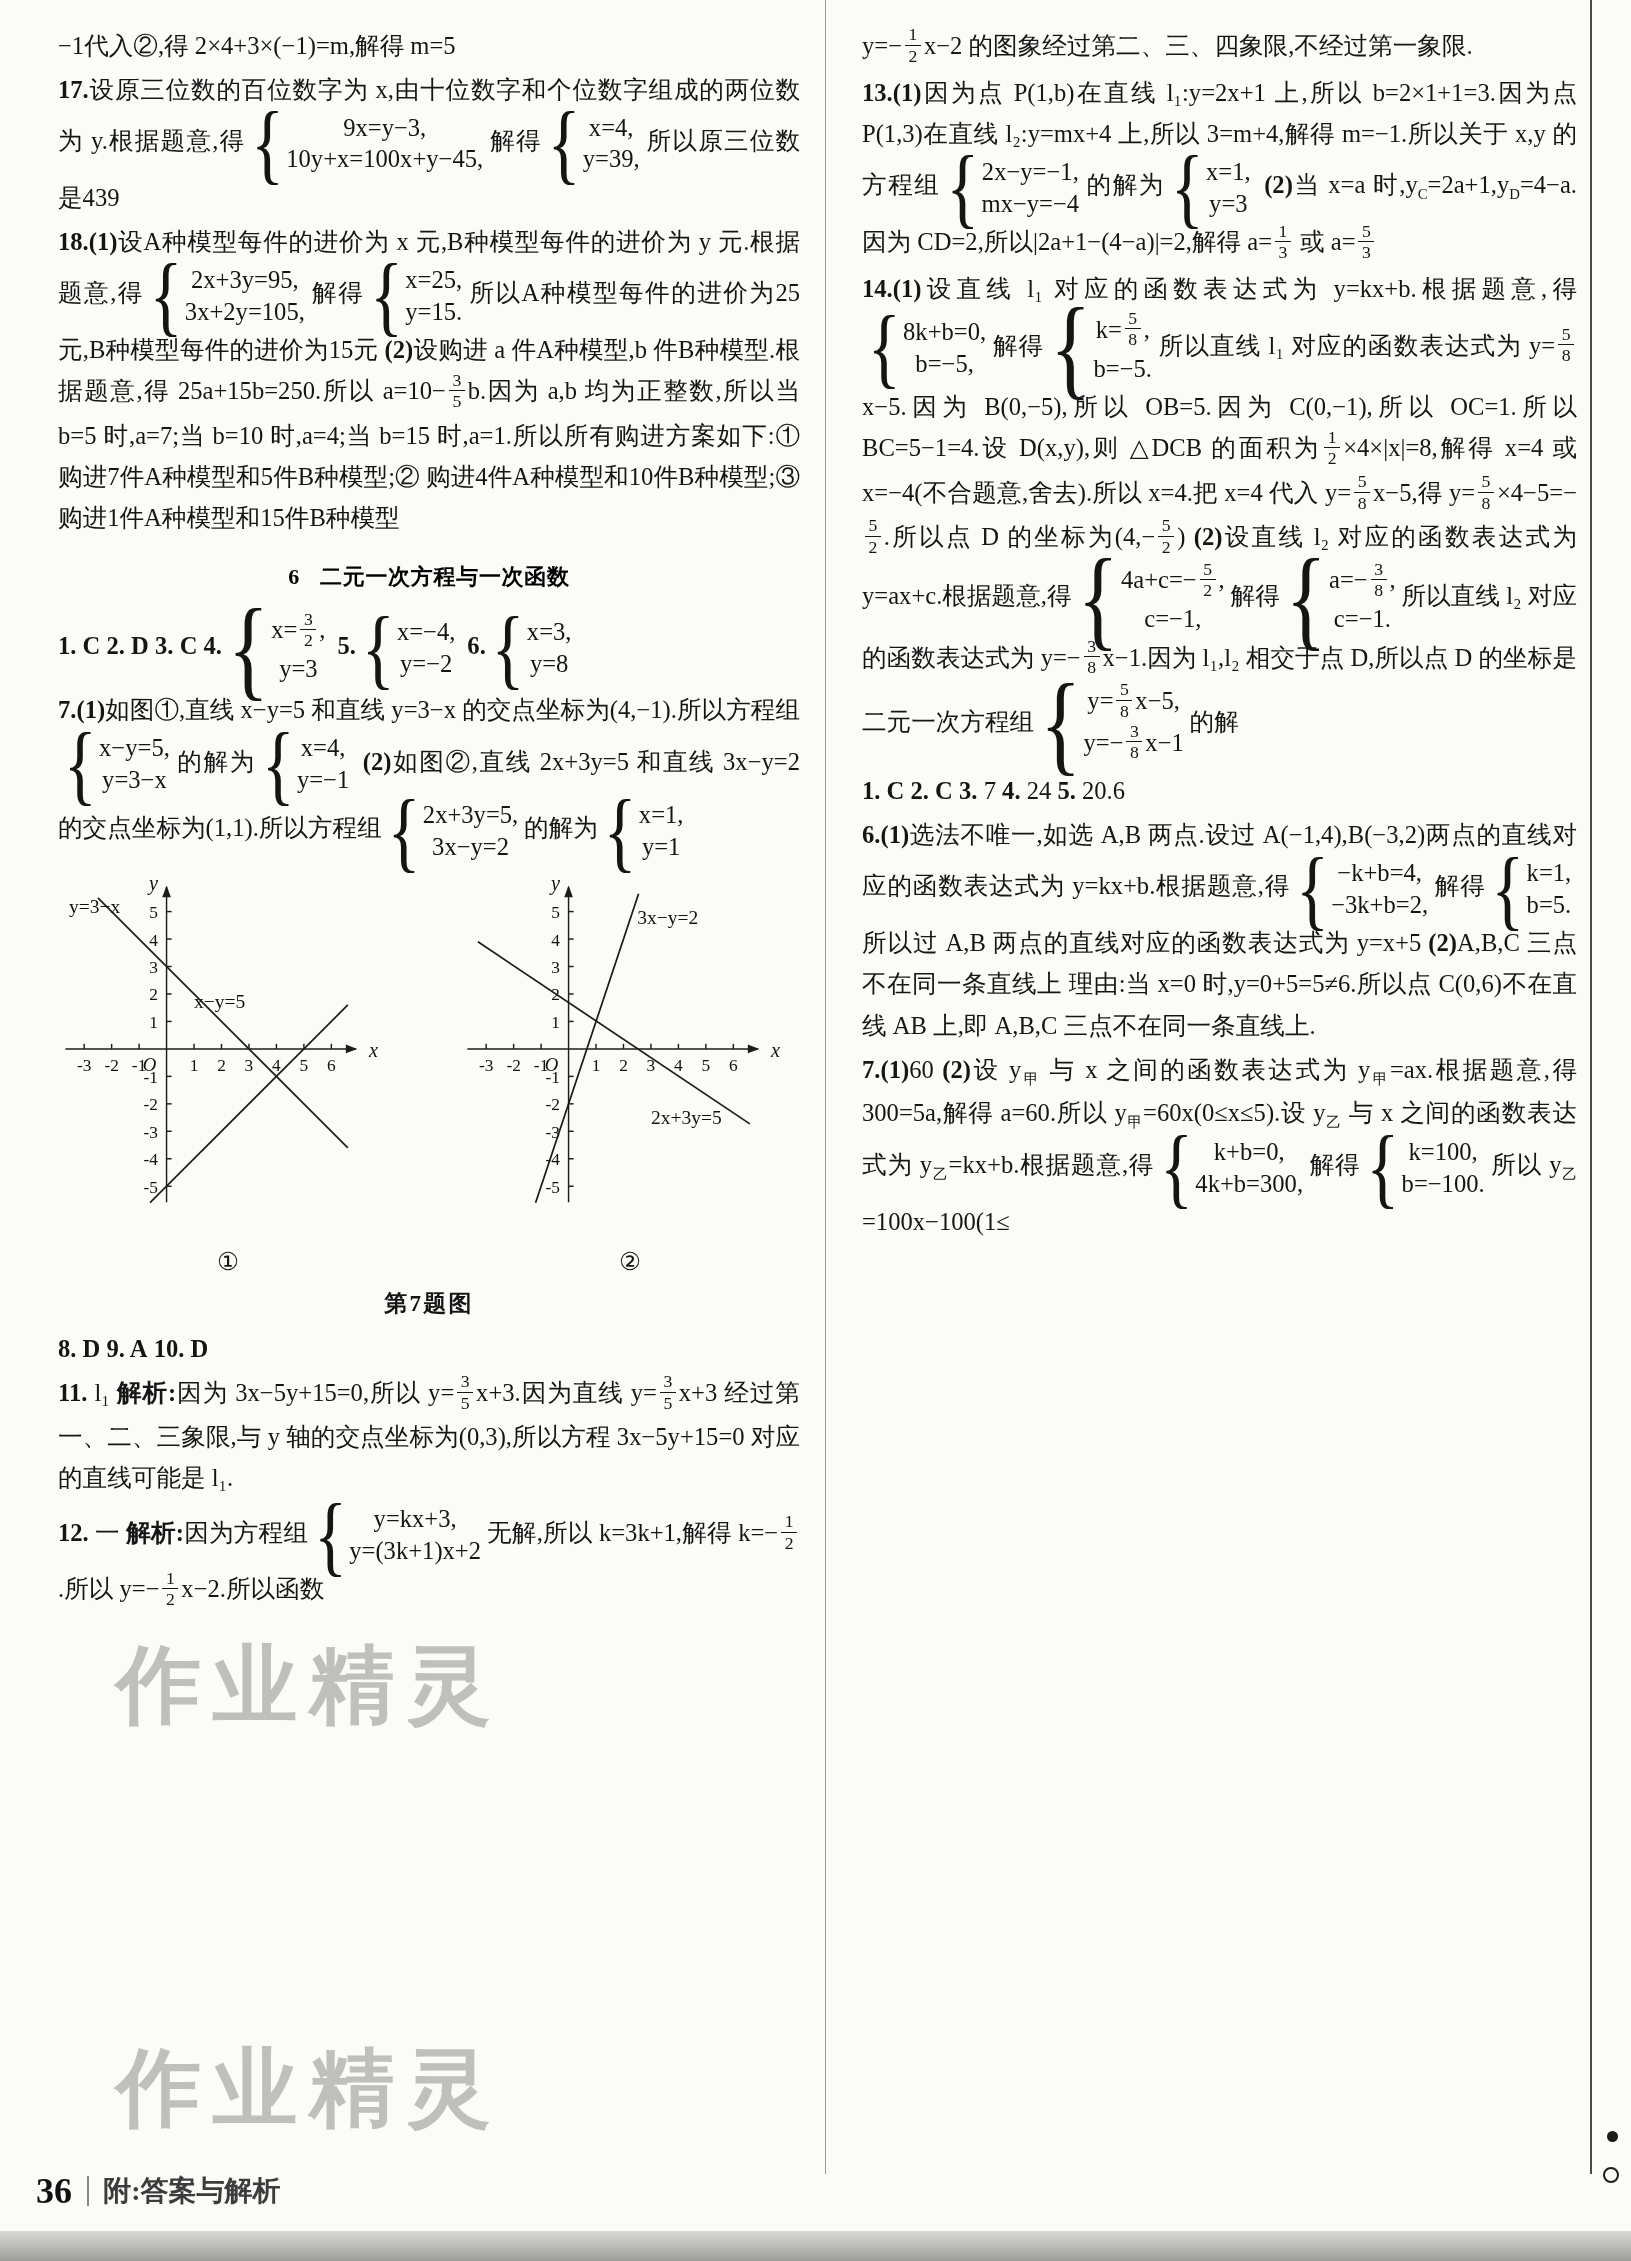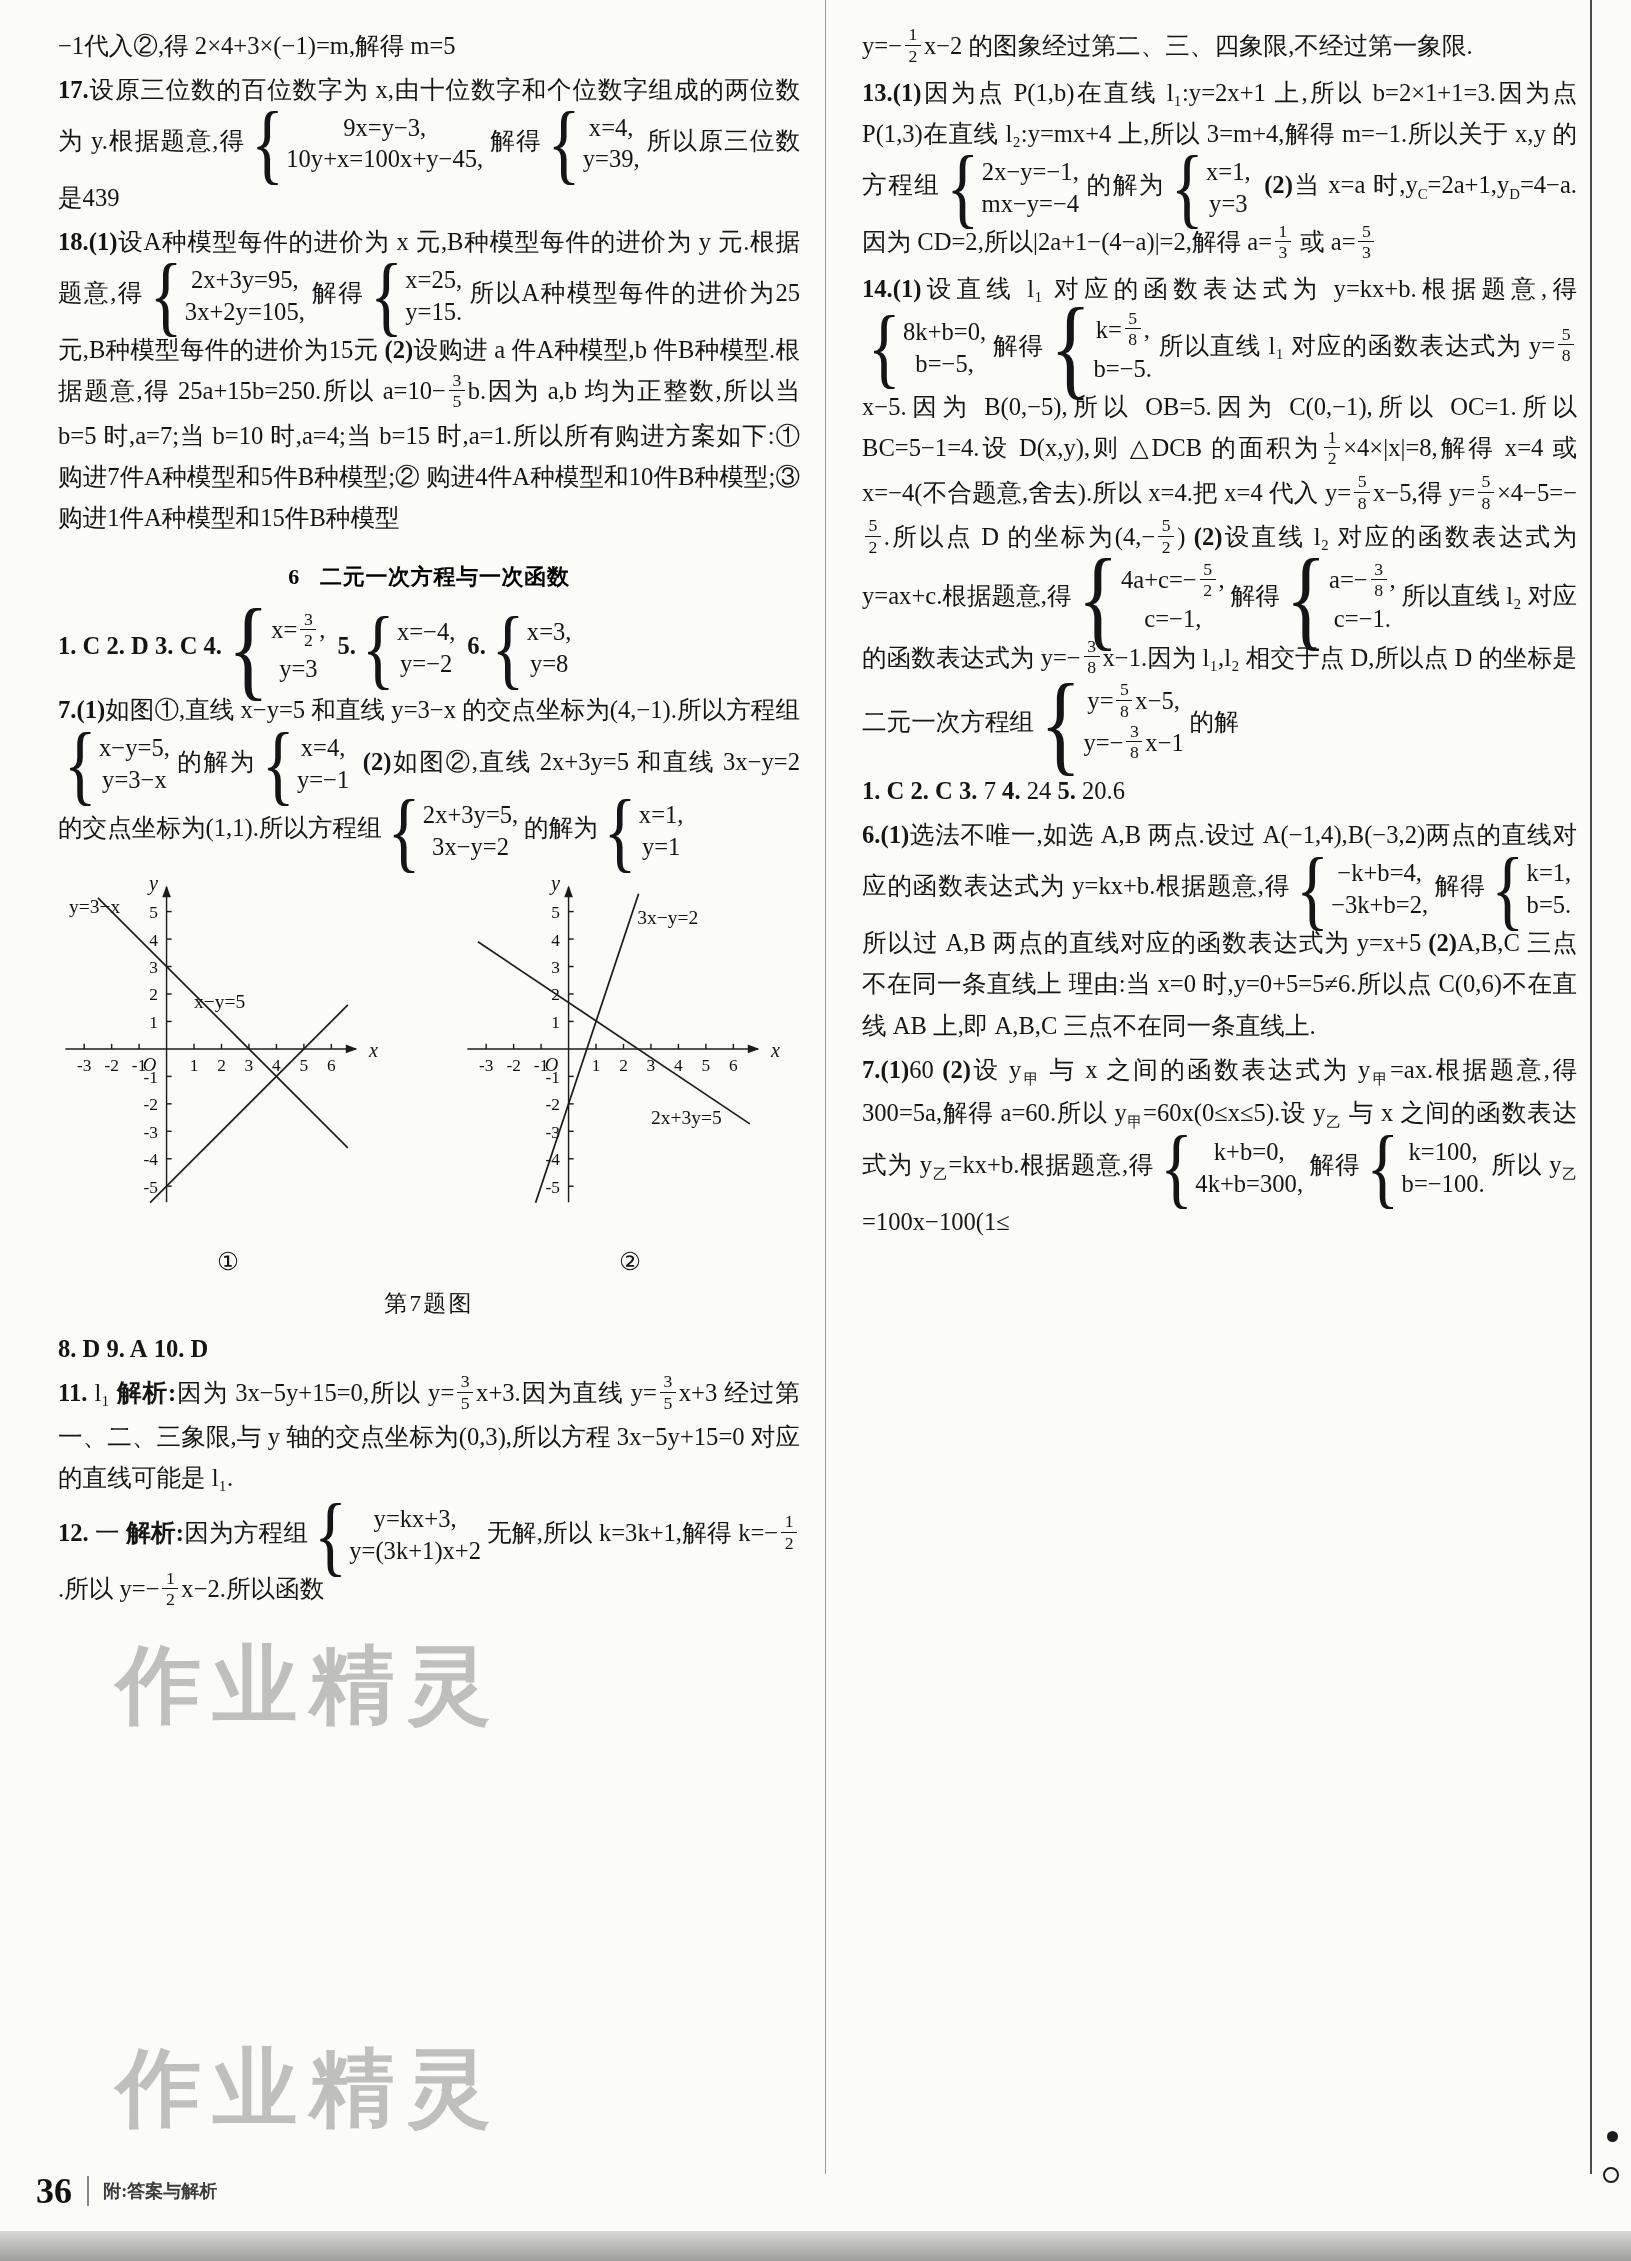--- a/index.html
+++ b/index.html
@@ -23,36 +23,36 @@
   .frac{display:inline-flex;flex-direction:column;align-items:center;vertical-align:middle;
         font-size:0.72em;line-height:1.15;margin:0 2.9px;position:relative;top:-2.9px;}
   .fn{padding:0 3.6px;border-bottom:1.8px solid #151515;}
   .fd{padding:0 3.6px;}
   sub{font-size:0.6em;}
   
   .figure{margin:10px 0 4.3px;}
   .graph-row{display:flex;justify-content:space-between;align-items:flex-end;}
   .graph-cell{display:flex;flex-direction:column;align-items:center;}
   .graph-num{font-size:24.6px;margin-top:1.4px;}
-  .fig-caption{text-align:center;font-size:23px;margin-top:2.9px;letter-spacing:2.2px;}
+  .fig-caption{text-align:center;font-size:23px;margin-top:2.9px;letter-spacing:2.2px;font-weight:bold;}
   svg{font-family:"Liberation Serif","DejaVu Serif",serif;}
   
   .watermark{position:absolute;font-family:Liberation Mono, monospace;font-weight:bold;
              font-size:85px;letter-spacing:11.6px;color:#8f8f8f;opacity:0.55;z-index:6;pointer-events:none;}
   #wm1{left:116px;top:1628px;}
   #wm2{left:116px;top:2031px;}
   
   .vline{position:absolute;top:0;}
   #divider-center{left:825px;width:1.4px;height:2174px;background:#9a9a9a;}
   #divider-right{left:1590px;width:2.2px;height:2174px;background:#4a4a4a;}
   
   #footer{position:absolute;left:36px;top:2170px;display:flex;align-items:center;gap:14.5px;z-index:4;}
   #page-number{font-size:36px;font-weight:bold;color:#111;}
   .footer-divider{width:2.2px;height:30px;background:#888;}
-  #footer-label{font-size:18px;font-weight:bold;color:#3c3c3c;}
+  #footer-label{font-size:28px;font-weight:bold;color:#3c3c3c;}
   #bottom-strip{position:absolute;left:0;top:2231px;width:1631px;height:30px;
                 background:linear-gradient(180deg,#d9d9d7,#9d9d9b);}
   #mark-dot{position:absolute;left:1607px;top:2131px;width:11px;height:11px;border-radius:50%;background:#1c1c1c;}
   #mark-ring{position:absolute;left:1603px;top:2167px;width:16px;height:16px;border-radius:50%;border:2.9px solid #1c1c1c;}
 </style>
 </head>
 <body>
 
 <div id="divider-center" class="vline"></div>
 <div id="divider-right" class="vline"></div>

